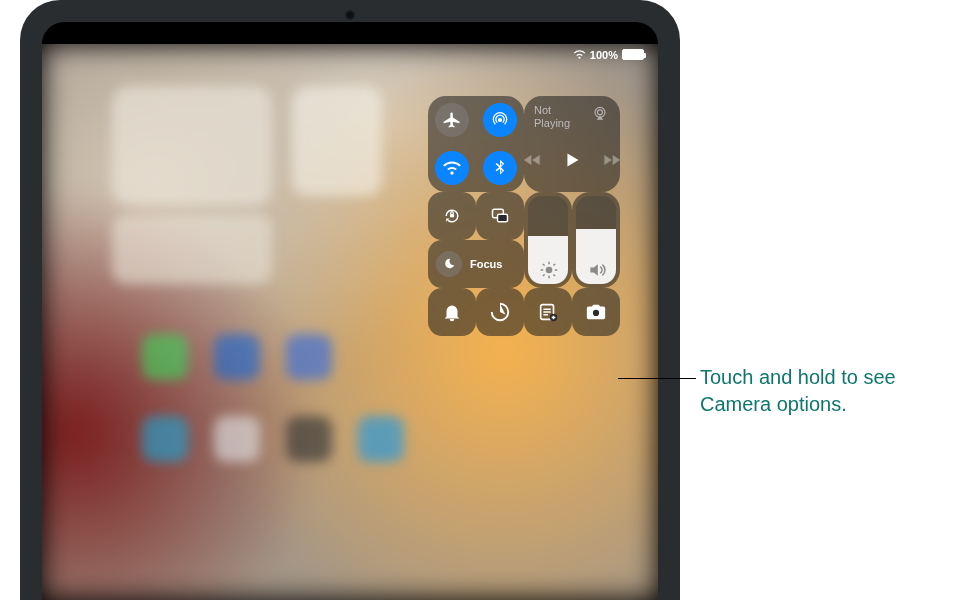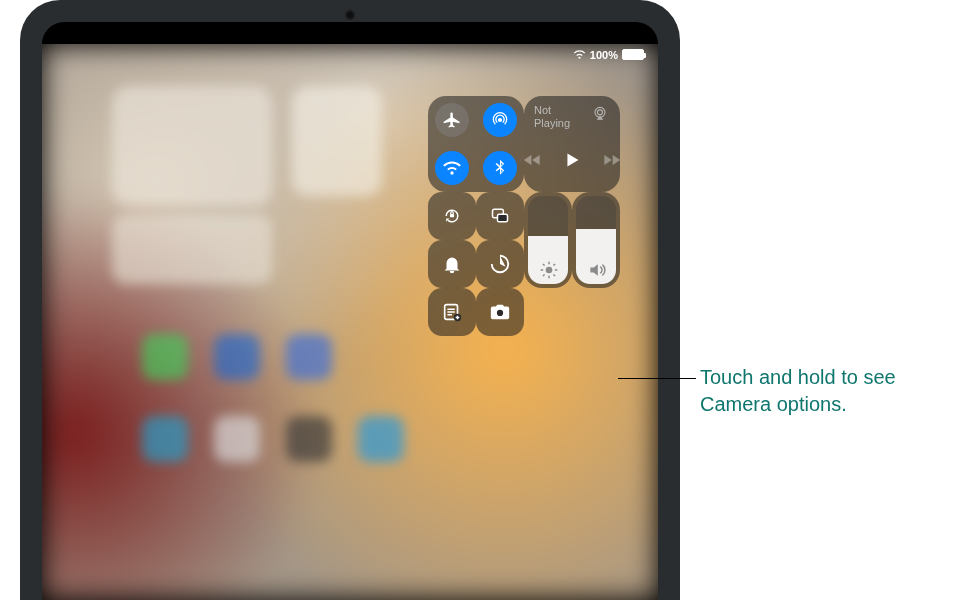--- a/index.html
+++ b/index.html
@@ -280,20 +280,28 @@
               <div class="fill" style="height: 62%;"></div>
             </div>
           <div class="ico">
             <svg viewBox="0 0 24 24">
                 <path d="M4 9v6h4l5 4V5L8 9z"></path>
                 <path fill="none" stroke="#8b8b8b" stroke-width="1.8" d="M16 8a5 5 0 010 8M18.5 5.5a8.5 8.5 0 010 13"></path>
               </svg>
           </div>
         </div>
 
+        <div class="tile span2x1 focus">
+          <div class="moon">
+            <svg viewBox="0 0 24 24">
+                <path fill="#fff" d="M14 3a8 8 0 1 0 7 11 7 7 0 0 1-7-11z"></path>
+              </svg>
+          </div>
+          <span class="focus-label">Focus</span>
+        </div>
 
         <div class="tile small">
           <svg viewBox="0 0 24 24">
               <path fill="#fff" d="M12 22a2.5 2.5 0 002.5-2.5h-5A2.5 2.5 0 0012 22zm6-5V11a6 6 0 10-12 0v6l-2 2h16z"></path>
             </svg>
         </div>
         <div class="tile small">
           <svg viewBox="0 0 24 24">
               <path fill="none" stroke="#fff" stroke-width="2" d="M12 3a9 9 0 11-9 9"></path>
               <path fill="#fff" d="M12 3v9l6 3"></path>

